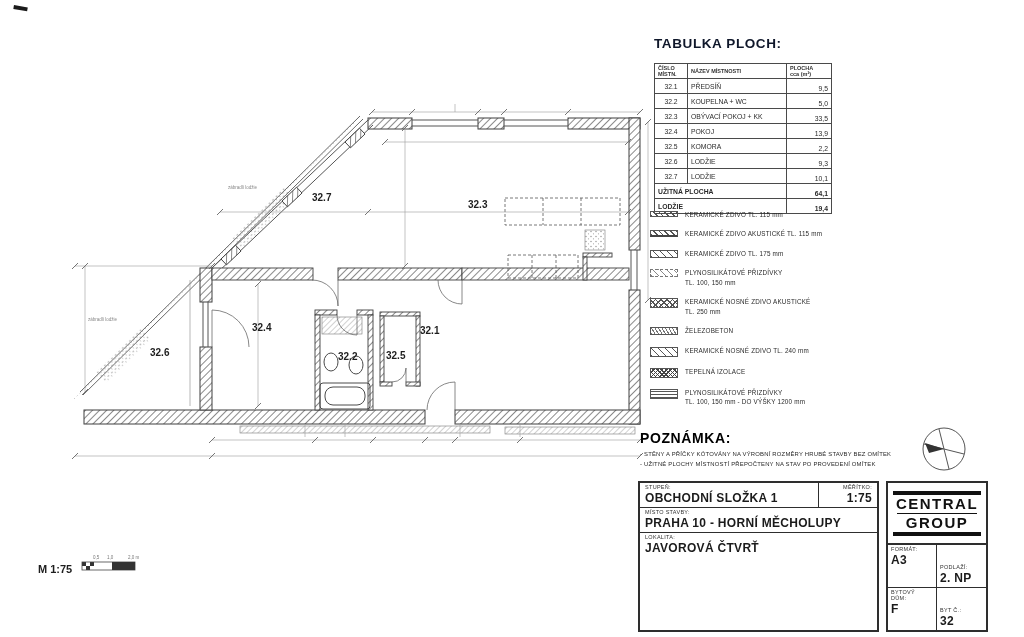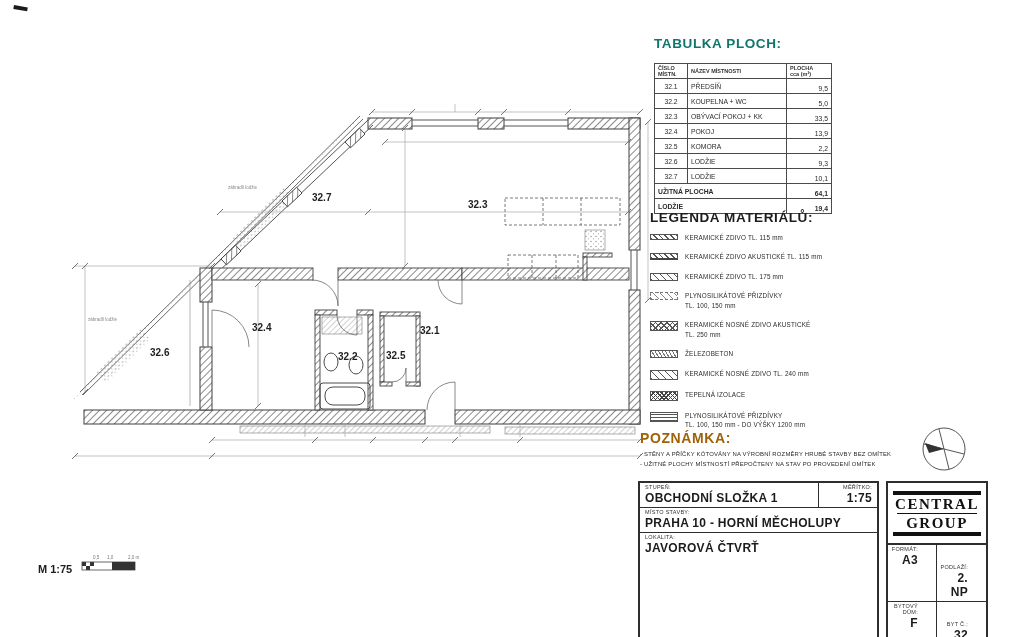--- a/index.html
+++ b/index.html
@@ -2,21 +2,21 @@
 <html><head>
 <meta charset="utf-8">
 <style>
   html,body{margin:0;padding:0;background:#fff;}
   #page{position:relative;width:1024px;height:637px;background:#fff;overflow:hidden;
         font-family:"Liberation Sans",sans-serif;color:#222;}
   #plan-svg{position:absolute;left:0;top:0;}
 
   
   #area-table{position:absolute;left:654px;top:36px;width:178px;}
-  #area-table .tbl-title{font-size:13.5px;font-weight:bold;letter-spacing:.6px;margin-bottom:12px;color:#0f766e;}
+  #area-table .tbl-title{font-size:13.5px;font-weight:bold;letter-spacing:.6px;margin-bottom:12px;color:#0f172a;}
   #area-table table{border-collapse:collapse;width:100%;}
   #area-table th,#area-table td{border:1px solid #4a4a4a;padding:1px 3px;}
   #area-table th{font-size:5.5px;font-weight:bold;text-align:left;white-space:pre-line;color:#333;}
   #area-table td{font-size:6.8px;height:12px;color:#2a2a2a;}
   #area-table td.num{width:26px;text-align:center;}
   #area-table td.area{width:38px;text-align:right;vertical-align:bottom;}
   #area-table tr.sum td{font-weight:bold;font-size:6.8px;}
 
   
   #legend{position:absolute;left:650px;top:210px;width:215px;}
@@ -29,40 +29,40 @@
   .sym-hatch-175{height:6px;background:repeating-linear-gradient(45deg,#555 0 1px,transparent 1px 5px);}
   .sym-prizdivky{height:6px;background:repeating-linear-gradient(45deg,#888 0 1px,transparent 1px 5px);border-style:dashed;border-color:#777;}
   .sym-nosne-akusticke{height:8px;background:repeating-linear-gradient(45deg,#555 0 1px,transparent 1px 4px),repeating-linear-gradient(-45deg,#555 0 1px,transparent 1px 4px);}
   .sym-zelezobeton{height:6px;background:repeating-linear-gradient(60deg,#777 0 1px,transparent 1px 3px);}
   .sym-nosne-240{height:8px;background:repeating-linear-gradient(45deg,#555 0 1px,transparent 1px 5px);}
   .sym-izolace{height:8px;background:repeating-linear-gradient(45deg,#444 0 1px,transparent 1px 3px),repeating-linear-gradient(-45deg,#444 0 1px,transparent 1px 3px);}
   .sym-prizdivky-vyska{height:8px;background:repeating-linear-gradient(0deg,#555 0 1px,transparent 1px 3px);}
 
   
   #note{position:absolute;left:640px;top:430px;width:285px;}
-  #note .note-title{font-size:14px;font-weight:bold;letter-spacing:.6px;color:#a16207;margin-bottom:3px;}
+  #note .note-title{font-size:14px;font-weight:bold;letter-spacing:.6px;color:#000000;margin-bottom:3px;}
   #note .note-line{font-size:5.9px;line-height:1.7;color:#2a2a2a;letter-spacing:.2px;}
 
   
   #title-block{position:absolute;left:638px;top:481px;display:flex;gap:7px;}
   .tb-left{width:237px;border:2px solid #2e2e2e;}
   .tb-row{border-bottom:1.5px solid #2e2e2e;display:flex;}
   .tb-row:last-child{border-bottom:none;}
   .tb-cell{padding:1px 5px 2px 5px;flex:1;}
   .tb-cell.meritko{flex:0 0 48px;border-left:1.5px solid #2e2e2e;text-align:right;}
   .tb-label{font-size:5.5px;color:#333;letter-spacing:.3px;}
   .tb-value{font-size:12px;font-weight:bold;color:#1b1b1b;margin-top:1px;letter-spacing:.3px;}
   .tb-right{width:102px;display:flex;flex-direction:column;}
   .logo-box{border:2px solid #2e2e2e;padding:3px 5px;height:54px;display:flex;flex-direction:column;justify-content:center;}
   .logo-bar{height:4px;background:#111;}
-  .logo-line1,.logo-line2{font-family:Liberation Serif, serif;font-weight:bold;font-size:15px;
+  .logo-line1,.logo-line2{font-family:Liberation Sans, sans-serif;font-weight:bold;font-size:15px;
       letter-spacing:1.5px;text-align:center;color:#111;line-height:1.2;}
   .logo-rule{height:1px;background:#111;margin:0 4px;}
   .tb-grid{border:2px solid #2e2e2e;border-top:none;flex:1;display:grid;grid-template-columns:1fr 1fr;}
-  .tb-gcell{border-right:1.5px solid #2e2e2e;border-bottom:1.5px solid #2e2e2e;padding:1px 18px 2px 3px;text-align:right;}
+  .tb-gcell{border-right:1.5px solid #2e2e2e;border-bottom:1.5px solid #2e2e2e;padding:1px 4px 2px 3px;text-align:left;}
   .tb-gcell:nth-child(2n){border-right:none;margin-top:18px;}
   .tb-gcell:nth-child(3),.tb-gcell:nth-child(4){border-bottom:none;}
   .tb-gcell .tb-value{font-size:12px;}
 </style>
 </head>
 <body>
 
 <div id="page">
 
   <svg id="plan-svg" width="1024" height="637" viewBox="0 0 1024 637">
@@ -334,21 +334,20 @@
         </tr>
         <tr class="sum">
           <td colspan="2">LODŽIE</td>
           <td class="area">19,4</td>
         </tr>
       </tbody>
     </table>
   </div>
 
   <div id="legend">
-    <div class="leg-title">LEGENDA MATERIÁLŮ:</div>
     <div class="legend-item">
       <span class="sym sym-hatch-115"></span>
       <span class="lbl">KERAMICKÉ ZDIVO TL. 115 mm</span>
     </div>
     <div class="legend-item">
       <span class="sym sym-hatch-115a"></span>
       <span class="lbl">KERAMICKÉ ZDIVO AKUSTICKÉ TL. 115 mm</span>
     </div>
     <div class="legend-item">
       <span class="sym sym-hatch-175"></span>

